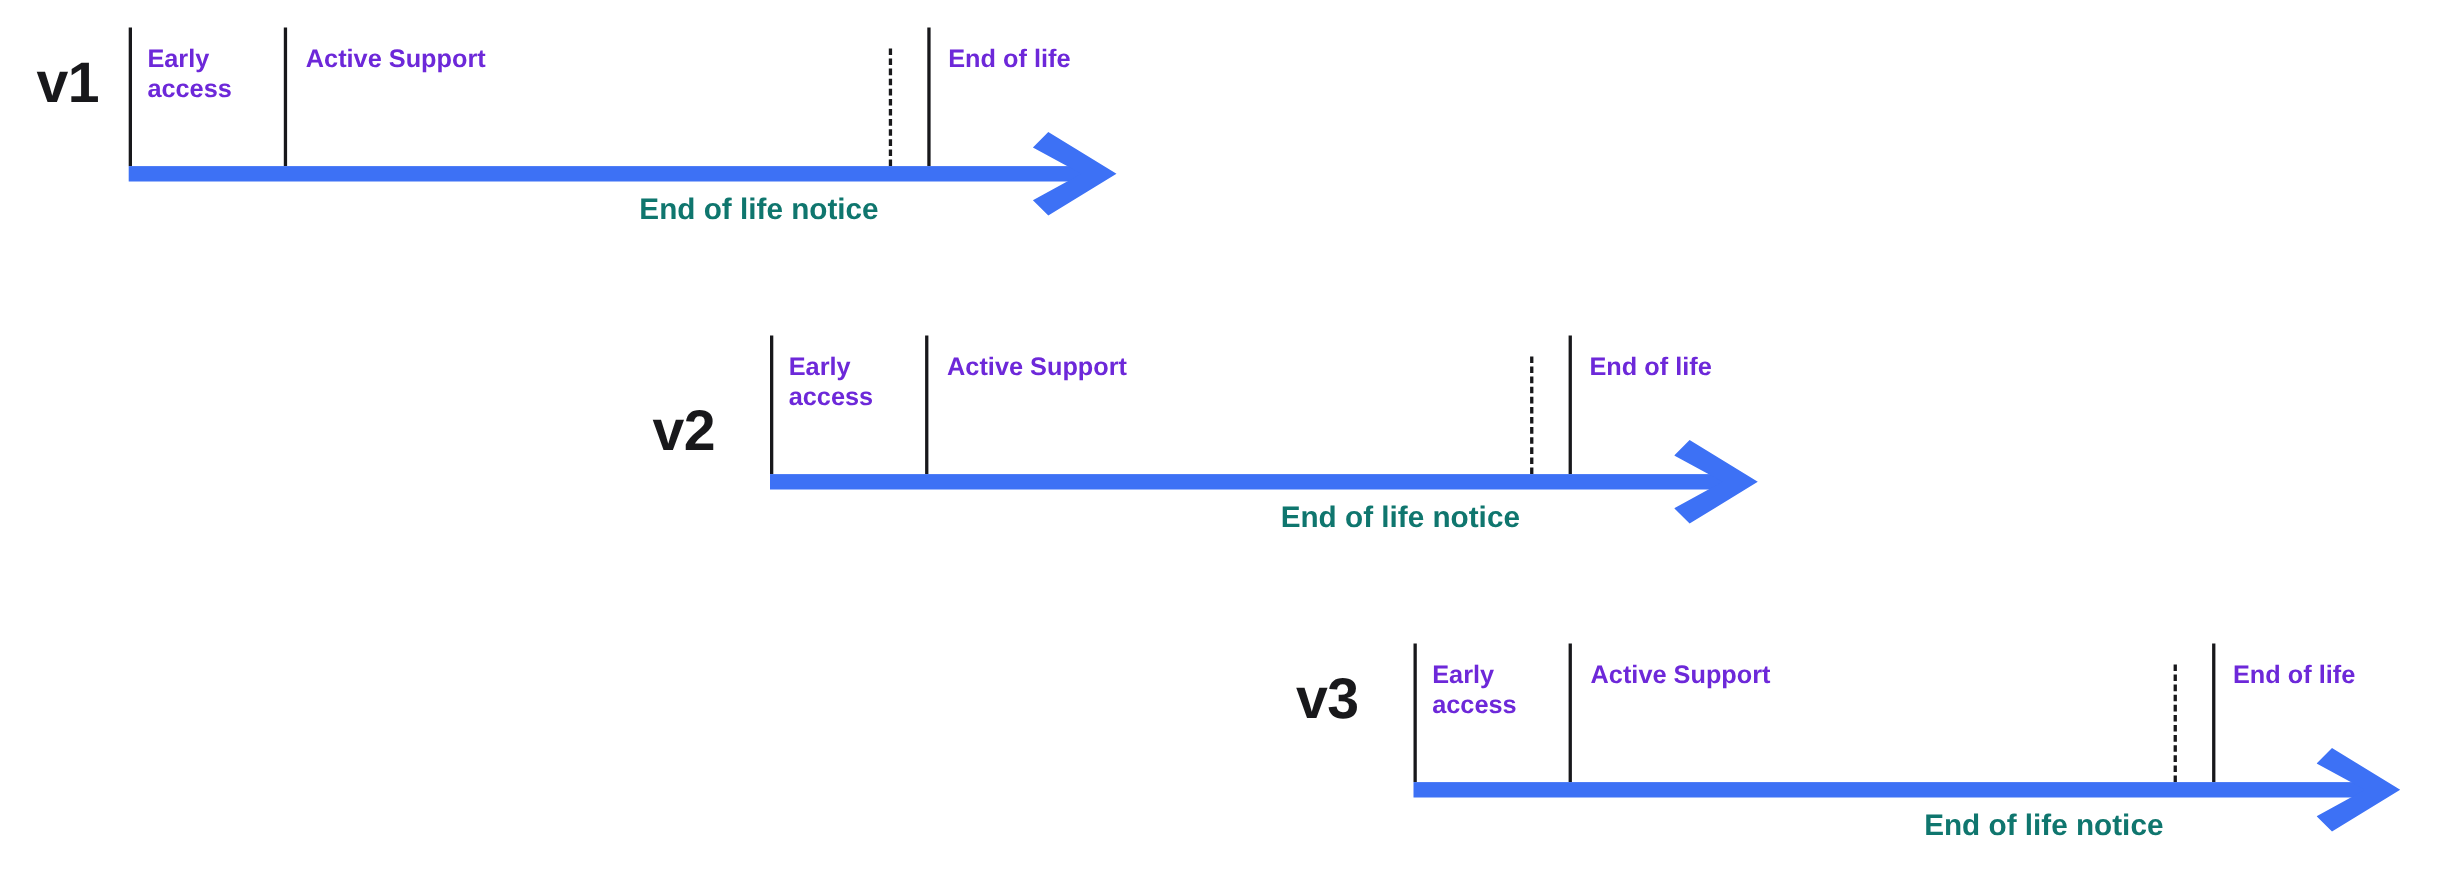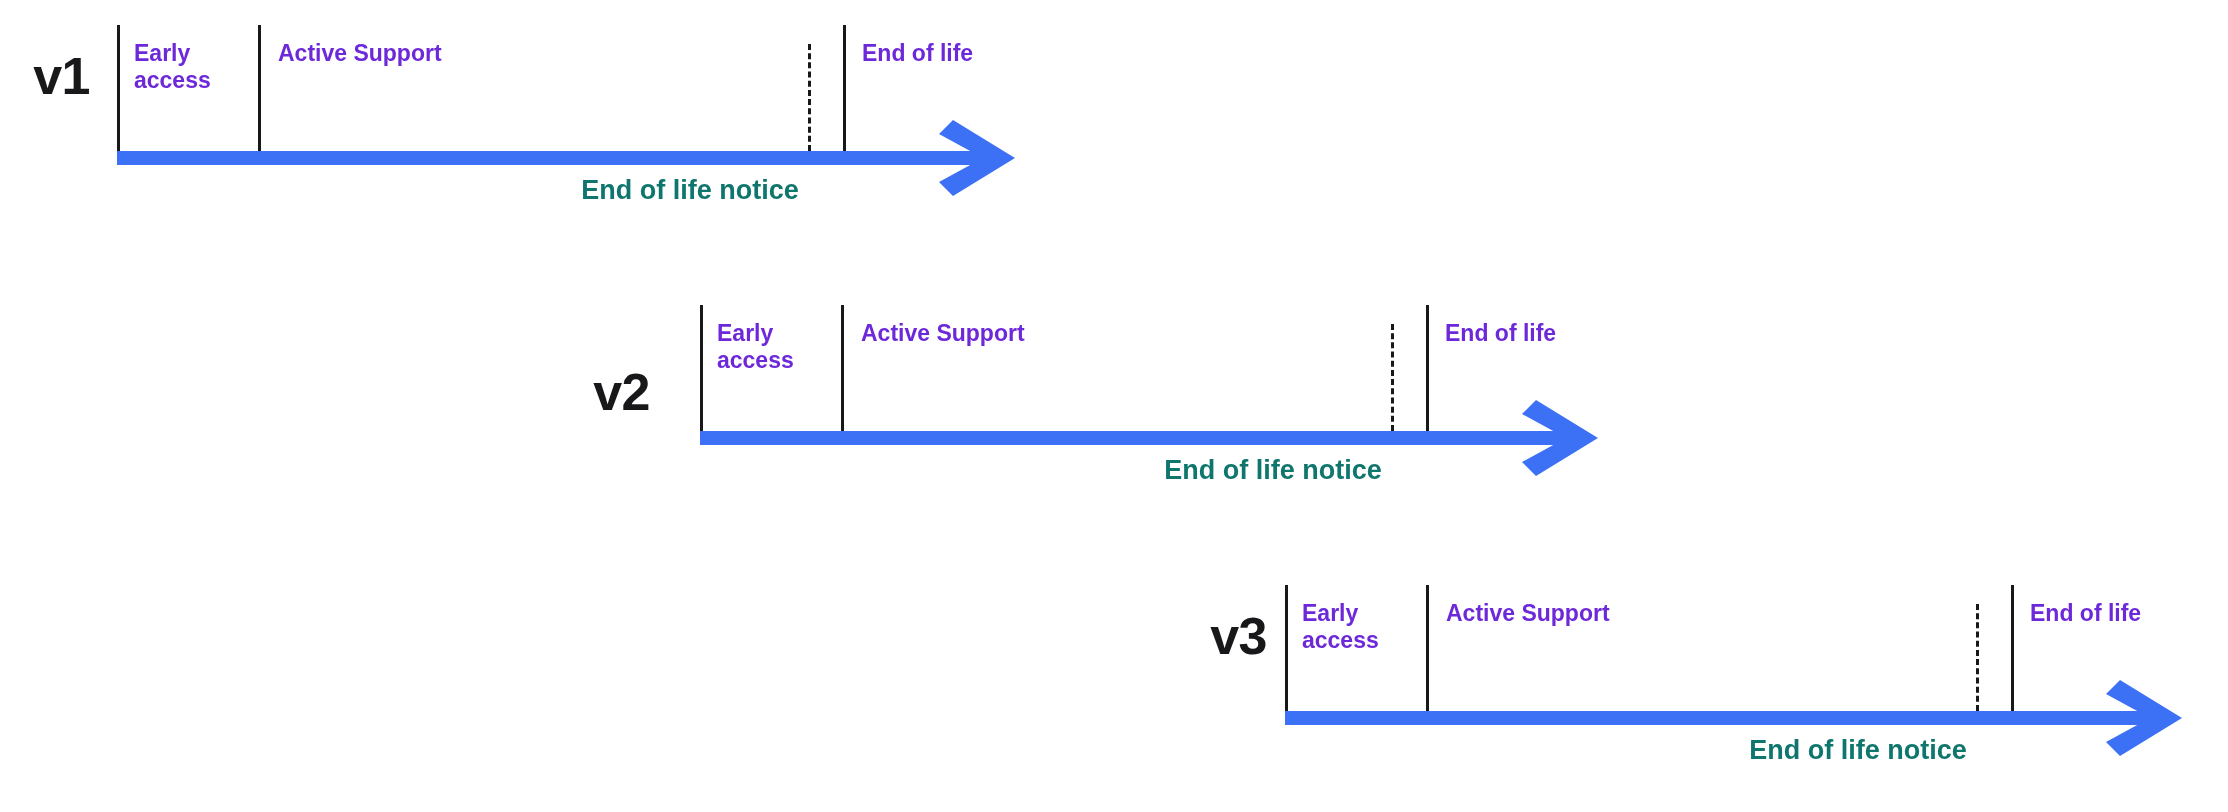--- a/index.html
+++ b/index.html
@@ -111,21 +111,21 @@
       <div class="tick-dashed" style="left: 1391px; top: 324px; height: 107px;"></div>
       <div class="tick" style="left: 1426px; top: 305px; height: 126px;"></div>
       <div class="phase-label" style="left: 1445px; top: 320px;">End of life</div>
       <div class="bar" style="left: 700px; top: 431px; width: 868px; background: rgb(61, 113, 245);"></div>
       <svg class="arrow-head" width="78" height="84" viewBox="0 0 78 84" style="left: 1522px; top: 396px;">
         <path d="M 14 4 L 76 42 L 14 80 L 0 66 L 44 42 L 0 18 Z" fill="#3d71f5"></path>
       </svg>
       <div class="notice-label" style="left: 1073px; width: 400px; top: 457px;">End of life notice</div>
     </div>
     <div class="timeline-row">
-      <div class="version-label" style="left: 1197px; top: 610px; width: 70px;">v3</div>
+      <div class="version-label" style="left: 1165px; top: 610px; width: 70px;">v3</div>
       <div class="tick" style="left: 1285px; top: 585px; height: 126px;"></div>
       <div class="phase-label" style="left: 1302px; top: 600px;">Early
 access</div>
       <div class="tick" style="left: 1426px; top: 585px; height: 126px;"></div>
       <div class="phase-label" style="left: 1446px; top: 600px;">Active Support</div>
       <div class="tick-dashed" style="left: 1976px; top: 604px; height: 107px;"></div>
       <div class="tick" style="left: 2011px; top: 585px; height: 126px;"></div>
       <div class="phase-label" style="left: 2030px; top: 600px;">End of life</div>
       <div class="bar" style="left: 1285px; top: 711px; width: 867px; background: rgb(61, 113, 245);"></div>
       <svg class="arrow-head" width="78" height="84" viewBox="0 0 78 84" style="left: 2106px; top: 676px;">

